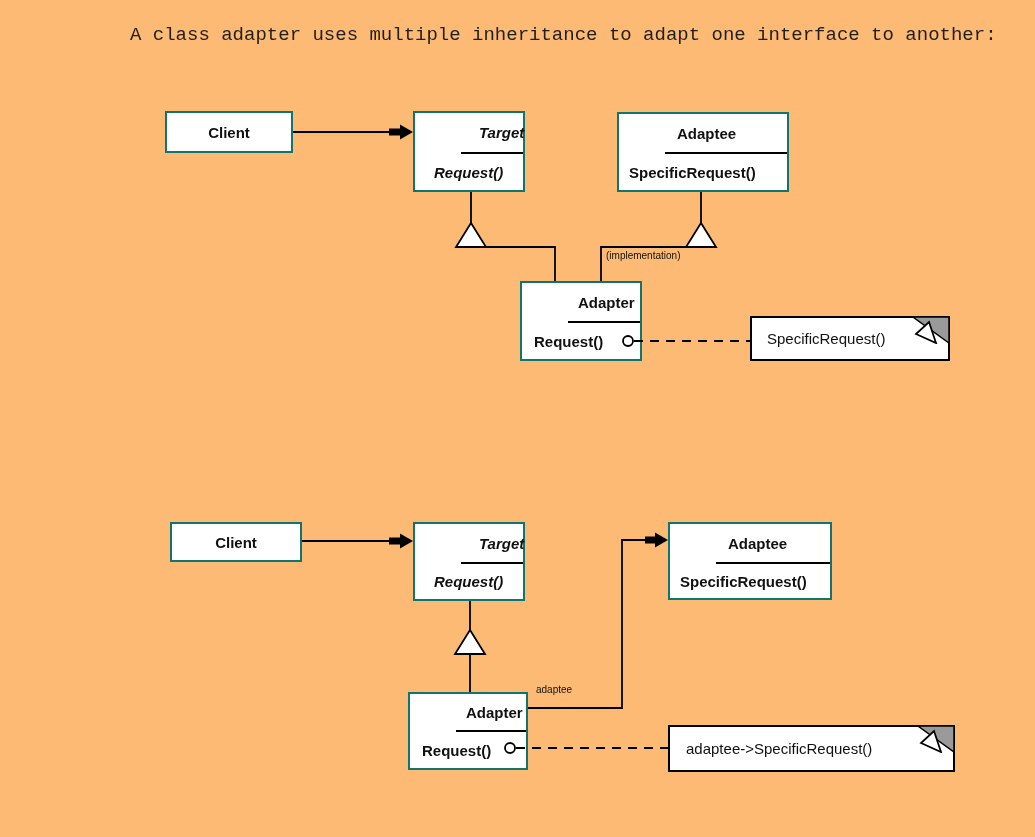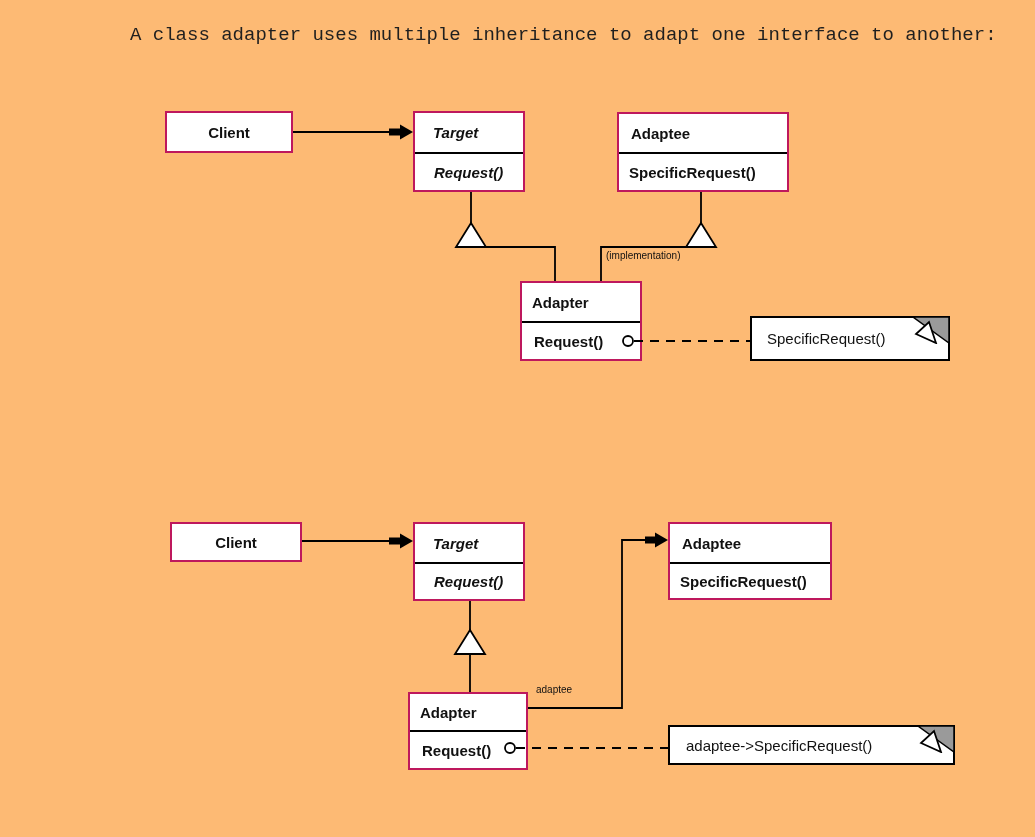--- a/index.html
+++ b/index.html
@@ -5,28 +5,28 @@
   html,body { margin:0; padding:0; background:#ffffff; }
   #page {
     position:relative; width:1035px; height:837px; background:#fdba74;
     font-family:"Liberation Sans", sans-serif; overflow:hidden;
   }
   .caption {
     position:absolute; font-family:"Liberation Mono", monospace;
     font-size:19px; color:#1f1f1f; white-space:pre;
   }
   .box {
-    position:absolute; border:2px solid #be185d; background:#fff;
+    position:absolute; border:2px solid #0f766e; background:#fff;
     box-sizing:border-box;
   }
   .compartment {
     display:flex; align-items:center; box-sizing:border-box;
     font-size:15px; color:#111; white-space:nowrap;font-weight:bold;
   }
-  .compartment.titlebar { font-weight:bold; border-bottom:2px solid #000; }
+  .compartment.titlebar { font-weight:bold; border-bottom:2px solid #000;margin-left:46px; }
   .italic { font-style:italic; }
   .center { justify-content:center; }
   .note {
     position:absolute; border:2px solid #000; background:#fff;
     box-sizing:border-box; display:flex; align-items:center;
     font-size:15px; color:#111; white-space:nowrap;
   }
   .dogear { position:absolute; top:-2px; right:-2px; }
   .floatlabel {
     position:absolute; font-size:10px; color:#111; white-space:nowrap;
@@ -88,21 +88,21 @@
     <div class="compartment" style="height:34px; padding-left:10px">SpecificRequest()</div>
   </div>
 
   <div class="box" style="left:408px; top:692px; width:120px; height:78px">
     <div class="compartment titlebar" style="height:38px; padding-left:10px">Adapter</div>
     <div class="compartment" style="height:36px; padding-left:12px">Request()</div>
   </div>
 
   <div class="floatlabel" style="left:536px; top:684px">adaptee</div>
 
-  <div class="note" style="left:668px; top:725px; width:287px; height:40px; padding-left:16px">
+  <div class="note" style="left:668px; top:725px; width:287px; height:47px; padding-left:16px">
     <span>adaptee-&gt;SpecificRequest()</span>
     <svg class="dogear" width="38" height="28" viewBox="0 0 38 28">
       <polygon points="1,1 37,1 37,27" stroke="#000" stroke-width="1.5" fill="#9a9a9a"></polygon>
       <polygon points="4,18 24,27 17,6" fill="#ffffff" stroke="#000" stroke-width="1.8"></polygon>
     </svg>
   </div>
 
   <svg class="overlay" width="1035" height="837" viewBox="0 0 1035 837">
 
     <line class="stroke" x1="293" y1="132" x2="392" y2="132"></line>

